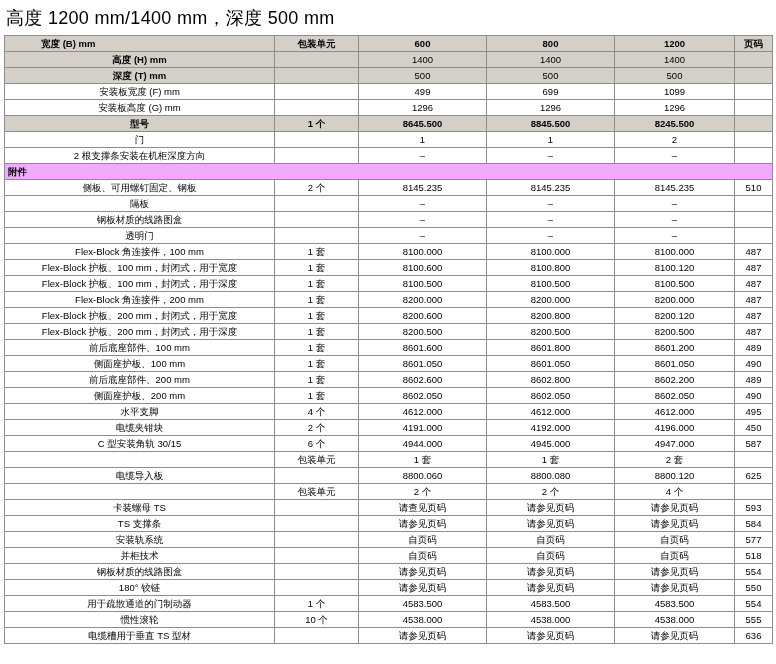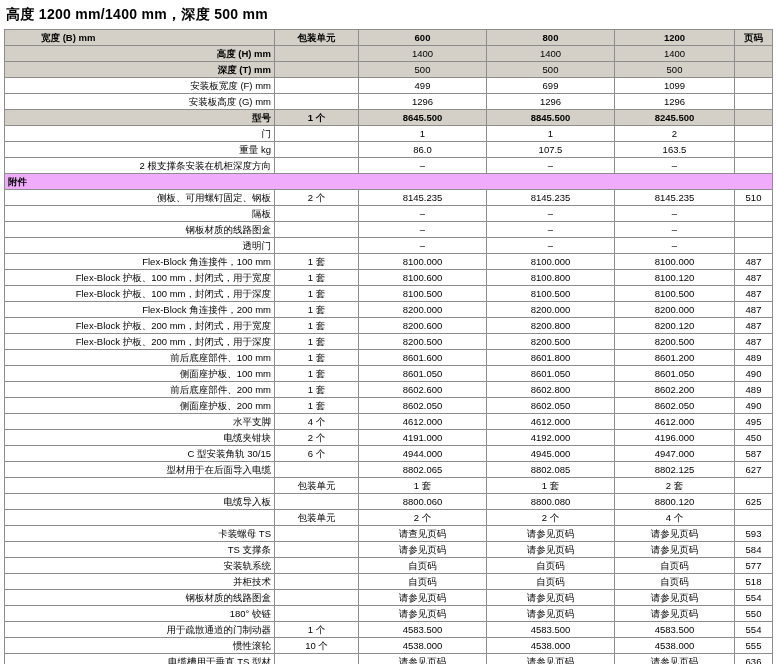--- a/index.html
+++ b/index.html
@@ -4,22 +4,22 @@
 <style>
   html,body{margin:0;padding:0;background:#fff;}
   body{
     width:776px;
     font-family:"Liberation Sans","DejaVu Sans",sans-serif;
     color:#000;
     -webkit-font-smoothing:antialiased;
   }
   #page{width:776px;box-sizing:border-box;padding:4px 4px 0 4px;}
   .doc-title{
-    font-size:14px;
-    font-weight:bold;
+    font-size:18px;
+    font-weight:normal;
     padding:2px 0 5px 2px;
     letter-spacing:0.3px;
   }
   table{
     border-collapse:collapse;
     width:768px;
     table-layout:fixed;
     font-size:9.5px;
   }
   col.c0{width:270px;}
@@ -30,21 +30,21 @@
   col.c5{width:38px;}
   td{
     border:1px solid #8d8d8d;
     padding:1px 3px;
     height:13px;
     vertical-align:middle;
     line-height:12px;
     overflow:hidden;
     white-space:nowrap;
   }
-  td.label{text-align:right;}
+  td.label{text-align:center;}
   td.unit{text-align:center;}
   td.val{text-align:center;}
   td.page{text-align:center;}
   tr.head td{
     background:#d4d0c8;
     font-weight:bold;
     text-align:center;
   }
   tr.head td.label{text-align:left;font-weight:bold;padding-left:36px;}
   tr.shade td{background:#d4d0c8;}
@@ -119,28 +119,20 @@
         </tr>
         <tr>
           <td class="label">门</td>
           <td class="unit"></td>
           <td class="val">1</td>
           <td class="val">1</td>
           <td class="val">2</td>
           <td class="page"></td>
         </tr>
         <tr>
-          <td class="label">重量 kg</td>
-          <td class="unit"></td>
-          <td class="val">86.0</td>
-          <td class="val">107.5</td>
-          <td class="val">163.5</td>
-          <td class="page"></td>
-        </tr>
-        <tr>
           <td class="label">2 根支撑条安装在机柜深度方向</td>
           <td class="unit"></td>
           <td class="val">–</td>
           <td class="val">–</td>
           <td class="val">–</td>
           <td class="page"></td>
         </tr>
         <tr class="section">
           <td class="label" colspan="6">附件</td>
         </tr>
@@ -274,28 +266,20 @@
         </tr>
         <tr>
           <td class="label">C 型安装角轨 30/15</td>
           <td class="unit">6 个</td>
           <td class="val">4944.000</td>
           <td class="val">4945.000</td>
           <td class="val">4947.000</td>
           <td class="page">587</td>
         </tr>
         <tr>
-          <td class="label">型材用于在后面导入电缆</td>
-          <td class="unit"></td>
-          <td class="val">8802.065</td>
-          <td class="val">8802.085</td>
-          <td class="val">8802.125</td>
-          <td class="page">627</td>
-        </tr>
-        <tr>
           <td class="label"></td>
           <td class="unit">包装单元</td>
           <td class="val">1 套</td>
           <td class="val">1 套</td>
           <td class="val">2 套</td>
           <td class="page"></td>
         </tr>
         <tr>
           <td class="label">电缆导入板</td>
           <td class="unit"></td>

